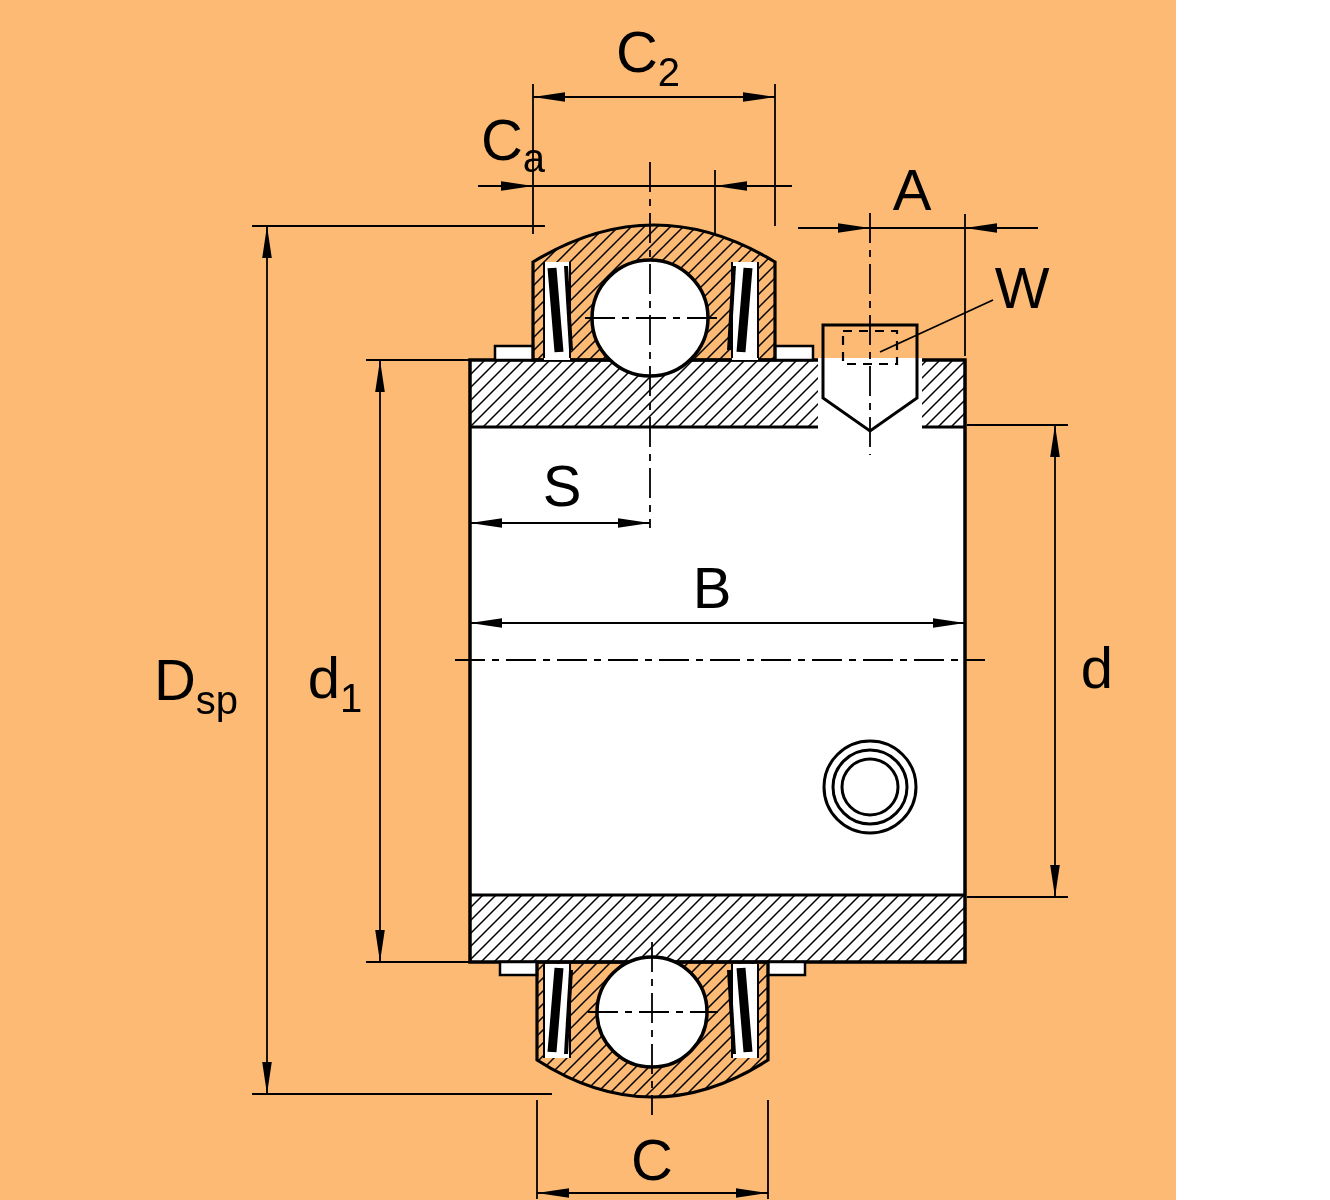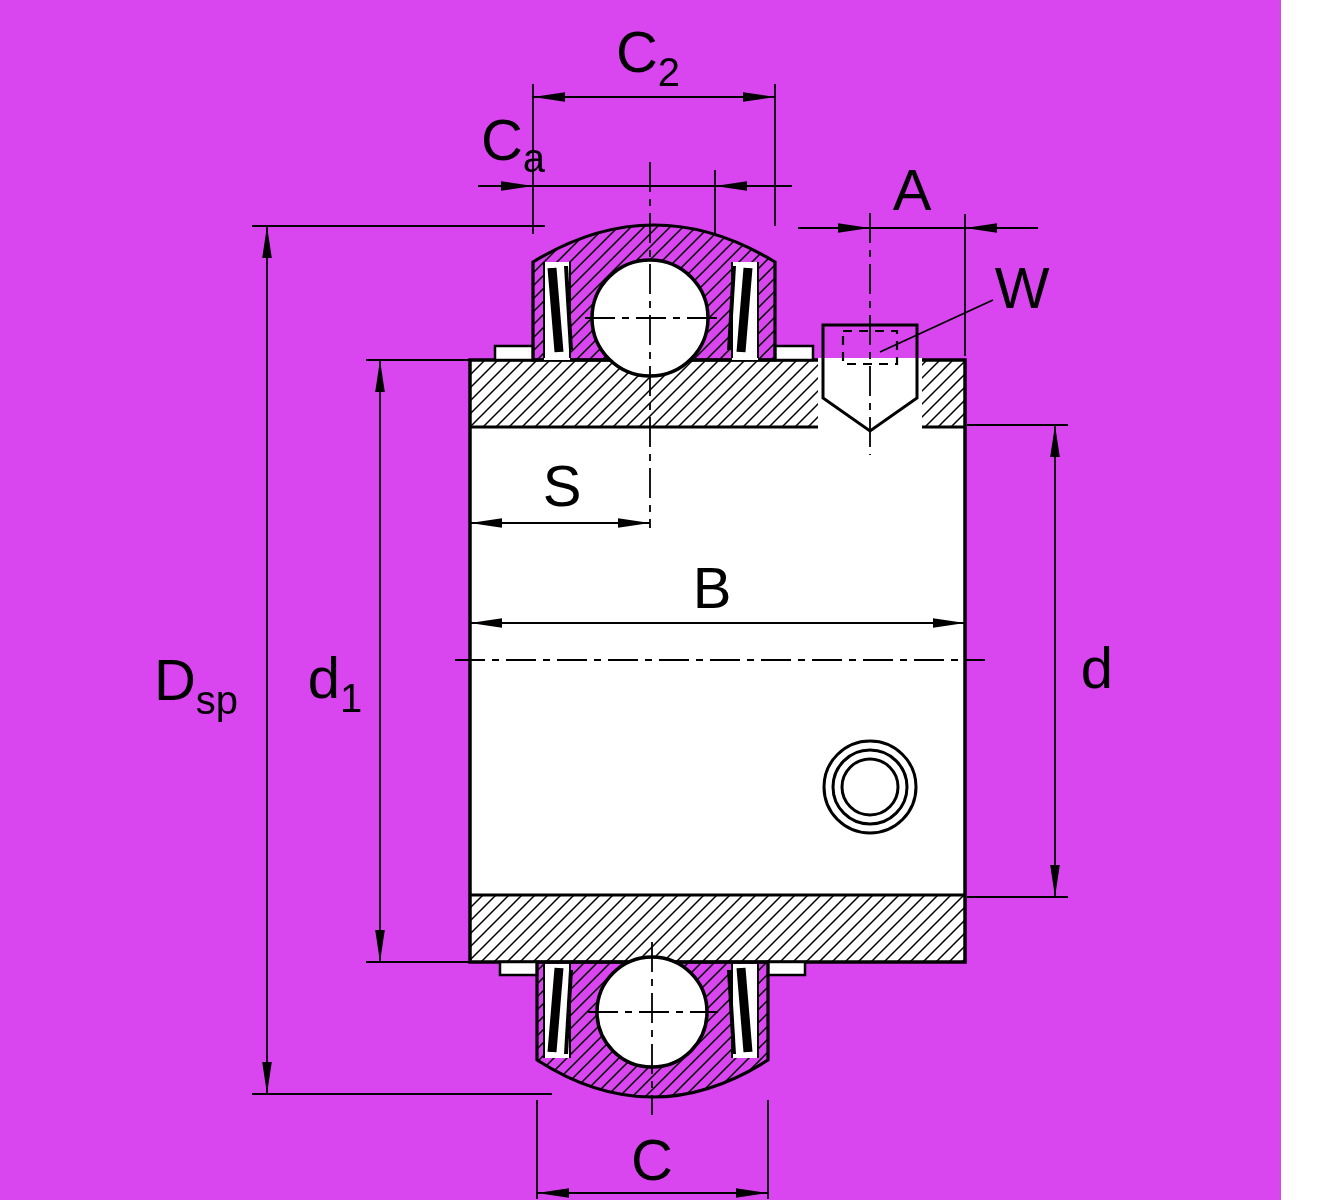--- a/index.html
+++ b/index.html
@@ -2,23 +2,23 @@
 <html><head>
 <meta charset="utf-8">
 <style>
   html, body {
     margin: 0;
     padding: 0;
     background: #ffffff;
   }
   .stage {
     position: relative;
-    width: 1281px;
+    width: 1176px;
     height: 1200px;
-    background: #d946ef;
+    background: #fdba74;
     overflow: hidden;
   }
   svg { display: block; }
 
   .outline   { fill: #ffffff; stroke: #000000; stroke-width: 3.5; }
   .outline2  { fill: #ffffff; stroke: #000000; stroke-width: 2.5; }
   .edge      { fill: none;    stroke: #000000; stroke-width: 3; }
   .hatched   { fill: url(#hatch); stroke: #000000; stroke-width: 3.2; }
   .hatchfill { fill: url(#hatch); stroke: none; }
   .white     { fill: #ffffff; stroke: none; }

